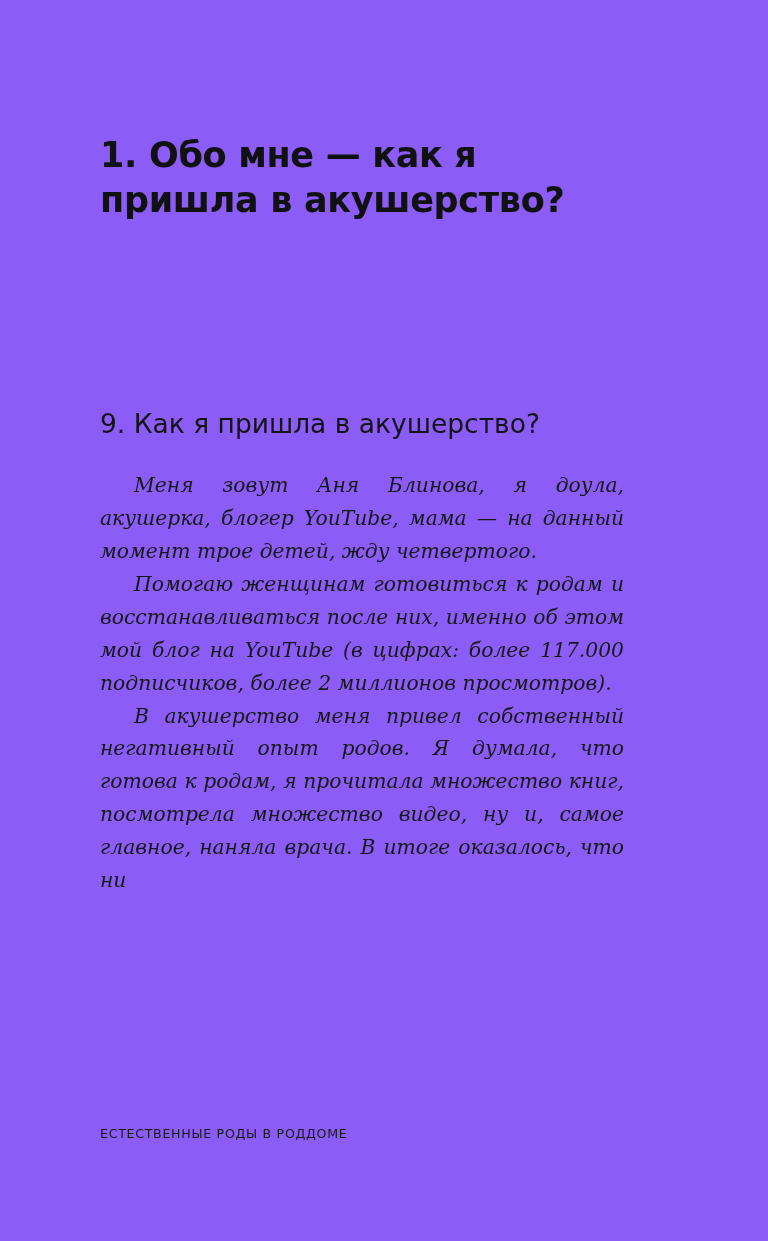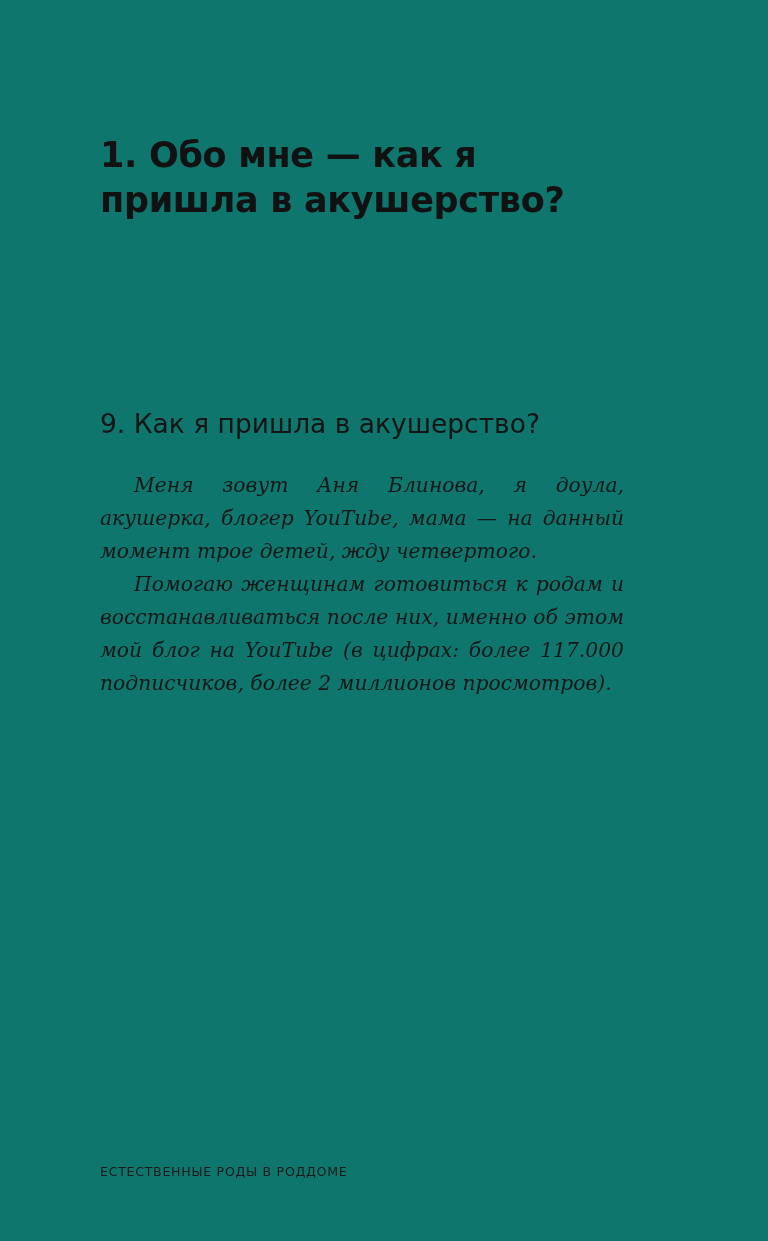--- a/index.html
+++ b/index.html
@@ -4,21 +4,21 @@
 <style>
   html, body {
     margin: 0;
     padding: 0;
     background: #ffffff;
   }
   .page {
     position: relative;
     width: 768px;
     height: 1241px;
-    background: #0f766e;
+    background: #8b5cf6;
     overflow: hidden;
     box-sizing: border-box;
     padding-left: 21px;
   }
   .content {
     position: absolute;
     left: 100px;
     top: 0;
     width: 524px;
     height: 1241px;
@@ -62,34 +62,34 @@
   }
   .footer {
     position: absolute;
     left: 100px;
     top: 1126px;
     font-family: "DejaVu Sans", sans-serif;
     font-size: 12.6px;
     letter-spacing: 0.7px;
     color: #1a1a1a;
     text-transform: uppercase;
-    margin-top: 38px;
   }
 </style>
 </head>
 <body>
 
 <div class="page">
   <div class="content">
 
     <h1 class="chapter-title">1. Обо мне — как я пришла в акушерство?</h1>
 
     <h2 class="section-title">9. Как я пришла в акушерство?</h2>
 
     <div class="body-text">
       <p>Меня зовут Аня Блинова, я доула, акушерка, блогер YouTube, мама — на данный момент трое детей, жду четвертого.</p>
       <p>Помогаю женщинам готовиться к родам и восстанавливаться после них, именно об этом мой блог на YouTube (в цифрах: более 117.000 подписчиков, более 2 миллионов просмотров).</p>
+      <p>В акушерство меня привел собственный негативный опыт родов. Я думала, что готова к родам, я прочитала множество книг, посмотрела множество видео, ну и, самое главное, наняла врача. В итоге оказалось, что ни</p>
     </div>
 
   </div>
 
   <div class="footer">Естественные роды в роддоме</div>
 </div>
 
 </body></html>

